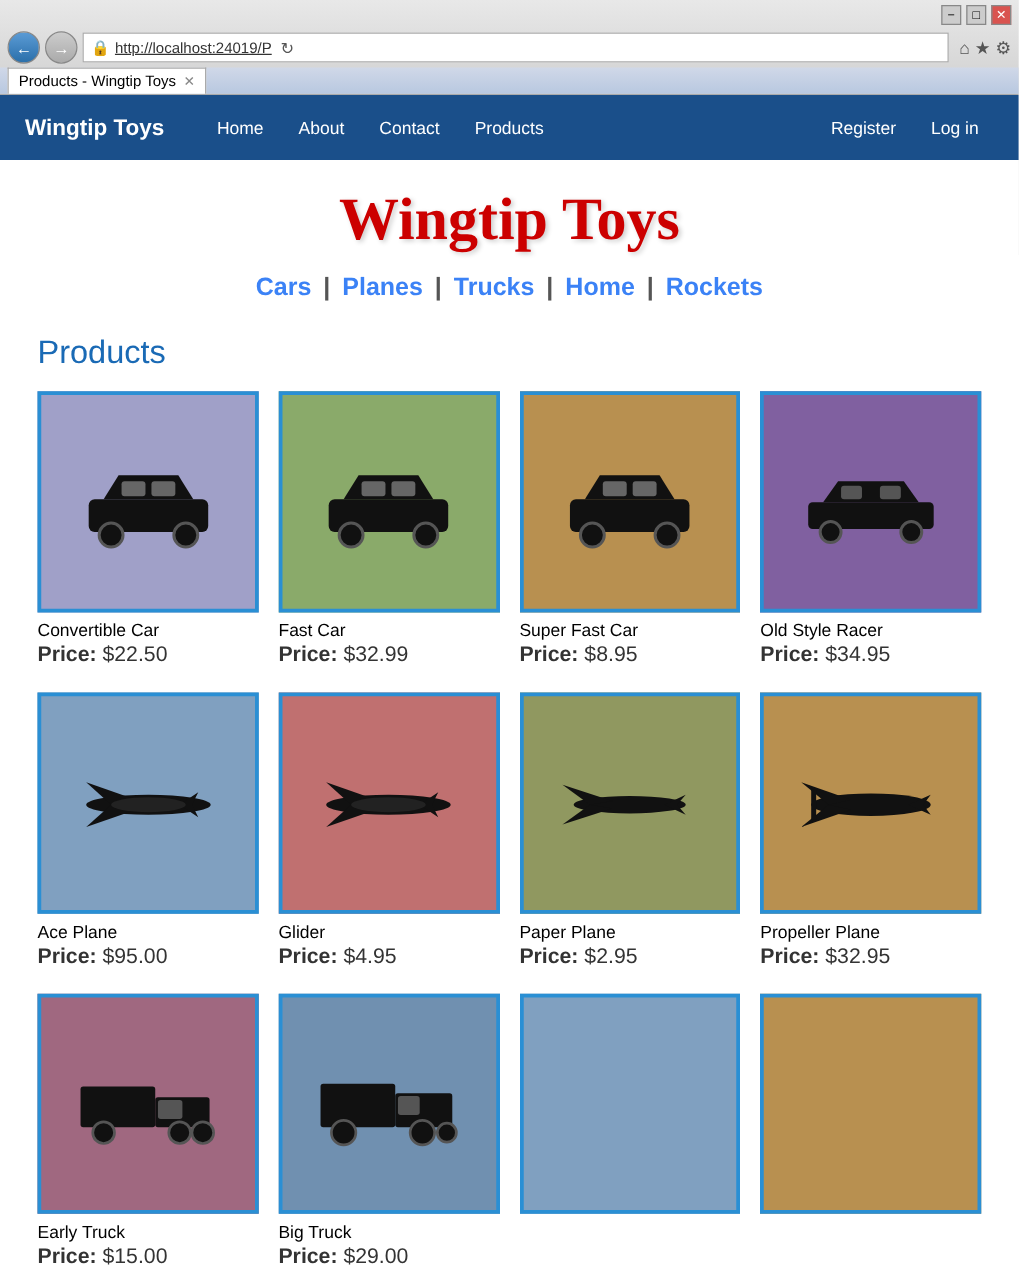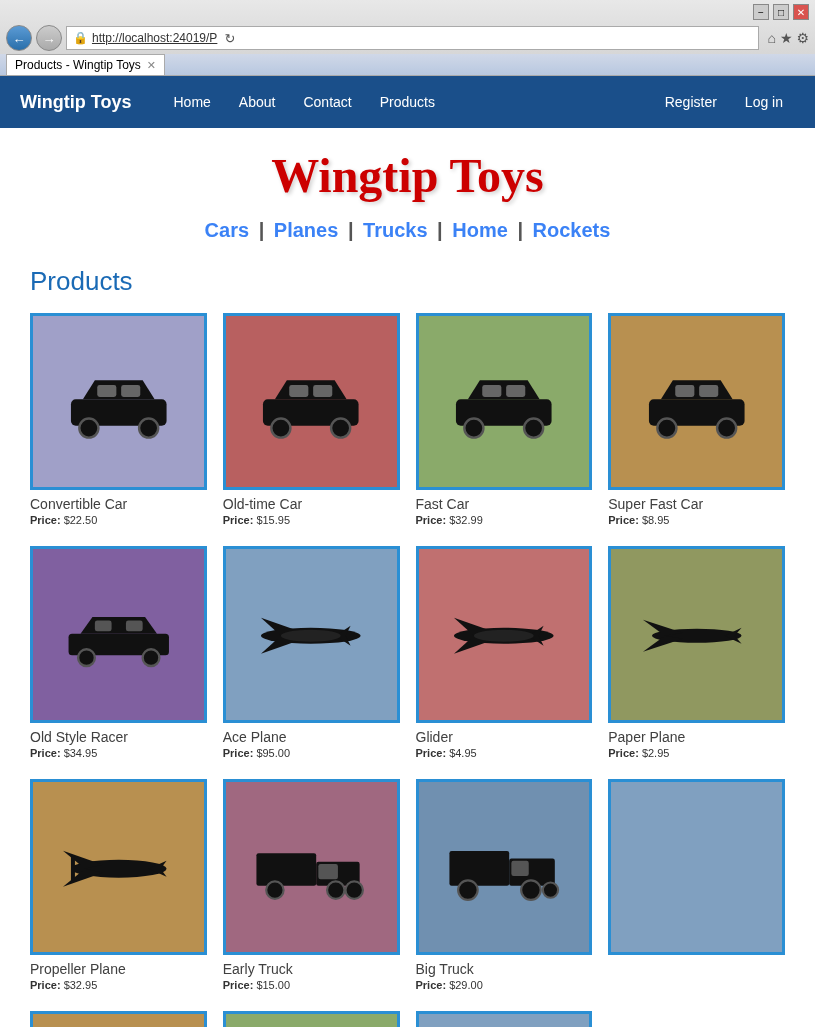--- a/index.html
+++ b/index.html
@@ -153,29 +153,29 @@
       display: flex;
       align-items: center;
       justify-content: center;
       margin-bottom: 6px;
     }
     .product-img svg {
       width: 70%;
       height: 70%;
     }
     .product-name {
-      color: #404040;
+      color: #000000;
       font-size: 14px;
       text-decoration: none;
       cursor: pointer;
       margin-bottom: 2px;
       text-align: right;
     }
     .product-price {
-      font-size: 11px;
+      font-size: 17px;
       color: #333;
     }
 
     
     .bg-lavender { background-color: #a0a0c8; }
     .bg-rose { background-color: #b86060; }
     .bg-sage { background-color: #8aaa6a; }
     .bg-tan { background-color: #b89050; }
     .bg-purple { background-color: #8060a0; }
     .bg-steel { background-color: #80a0c0; }
@@ -256,34 +256,20 @@
     <circle cx="25" cy="52" r="8" fill="#111" stroke="#555" stroke-width="2"></circle>
     <circle cx="75" cy="52" r="8" fill="#111" stroke="#555" stroke-width="2"></circle>
     <rect x="32" y="16" width="16" height="10" rx="2" fill="#666"></rect>
     <rect x="52" y="16" width="16" height="10" rx="2" fill="#666"></rect>
   </svg>
     </div>
     <a class="product-name">Convertible Car</a>
     <div class="product-price"><strong>Price:</strong> $22.50</div>
   </div>
       <div class="product-item">
-    <div class="product-img bg-rose">
-      <svg viewBox="0 0 100 60" xmlns="http://www.w3.org/2000/svg">
-    <rect x="10" y="28" width="80" height="22" rx="4" fill="#111"></rect>
-    <path d="M20 28 L30 12 L70 12 L80 28Z" fill="#111"></path>
-    <circle cx="25" cy="52" r="8" fill="#111" stroke="#555" stroke-width="2"></circle>
-    <circle cx="75" cy="52" r="8" fill="#111" stroke="#555" stroke-width="2"></circle>
-    <rect x="32" y="16" width="16" height="10" rx="2" fill="#666"></rect>
-    <rect x="52" y="16" width="16" height="10" rx="2" fill="#666"></rect>
-  </svg>
-    </div>
-    <a class="product-name">Old-time Car</a>
-    <div class="product-price"><strong>Price:</strong> $15.95</div>
-  </div>
-      <div class="product-item">
     <div class="product-img bg-sage">
       <svg viewBox="0 0 100 60" xmlns="http://www.w3.org/2000/svg">
     <rect x="10" y="28" width="80" height="22" rx="4" fill="#111"></rect>
     <path d="M20 28 L30 12 L70 12 L80 28Z" fill="#111"></path>
     <circle cx="25" cy="52" r="8" fill="#111" stroke="#555" stroke-width="2"></circle>
     <circle cx="75" cy="52" r="8" fill="#111" stroke="#555" stroke-width="2"></circle>
     <rect x="32" y="16" width="16" height="10" rx="2" fill="#666"></rect>
     <rect x="52" y="16" width="16" height="10" rx="2" fill="#666"></rect>
   </svg>
     </div>

